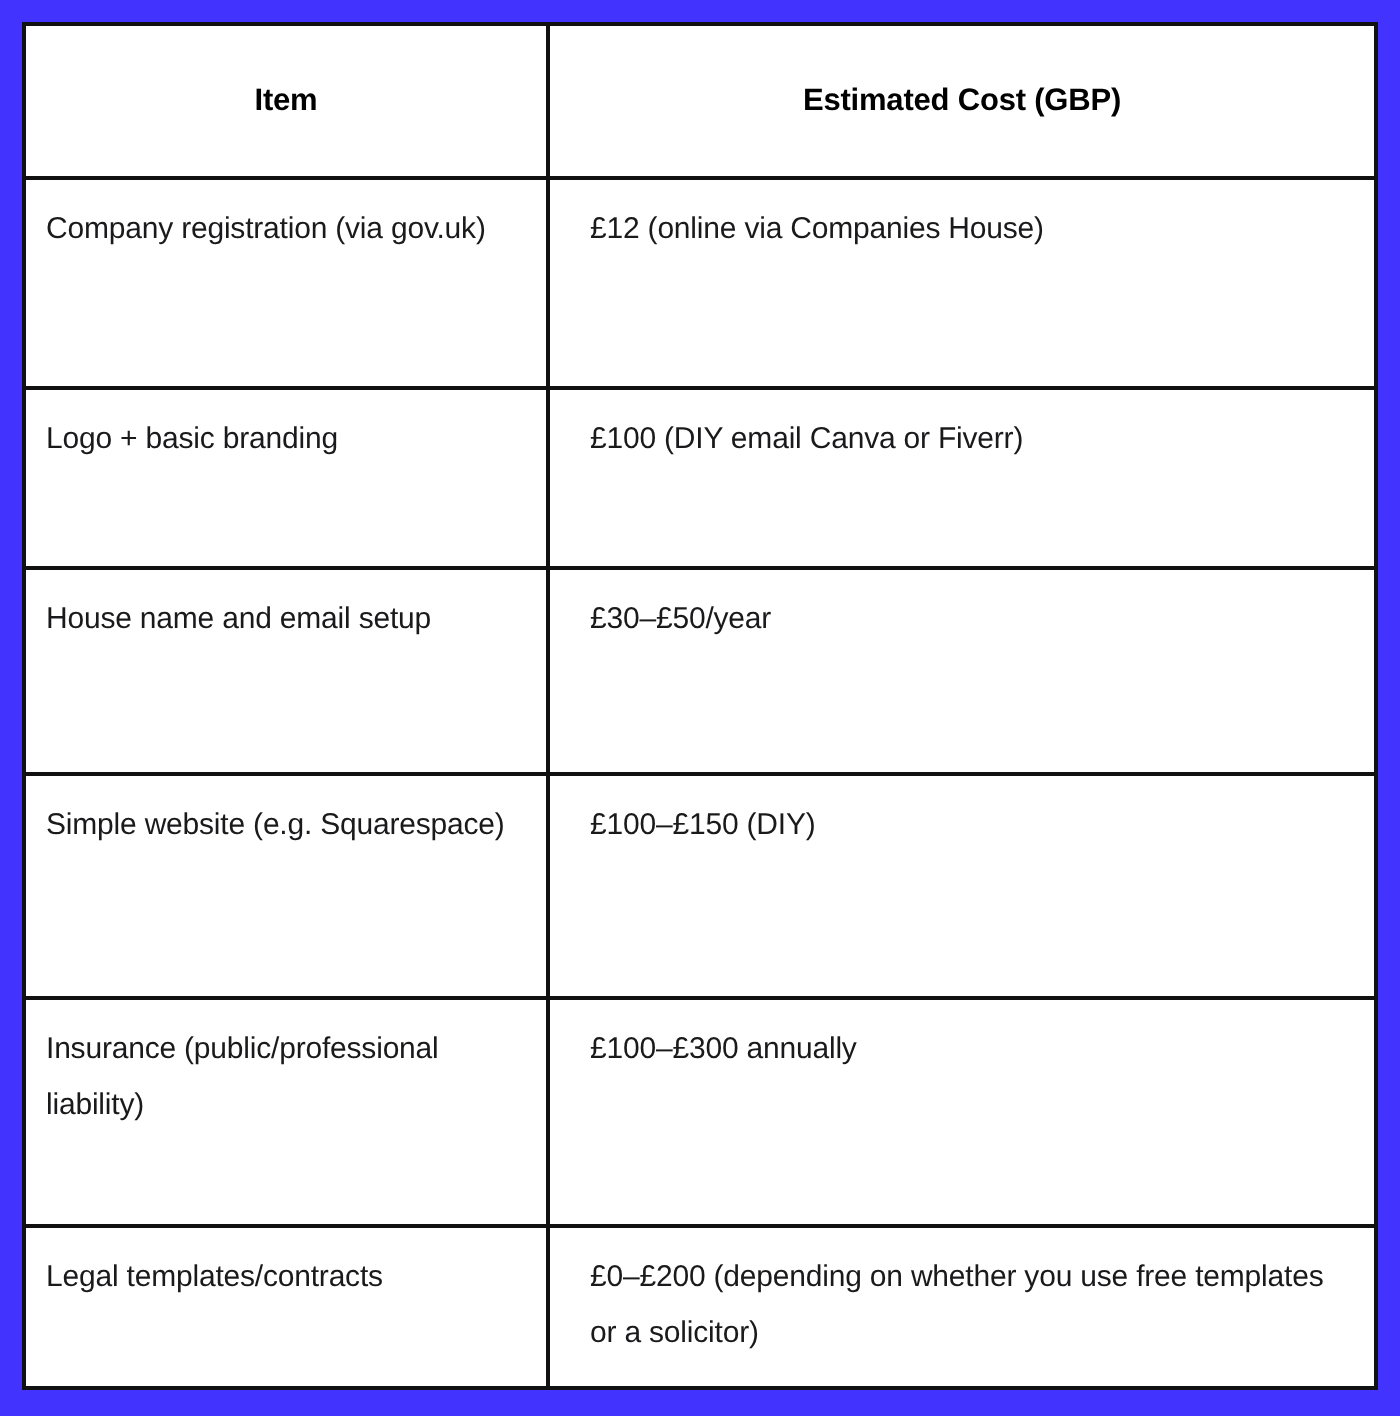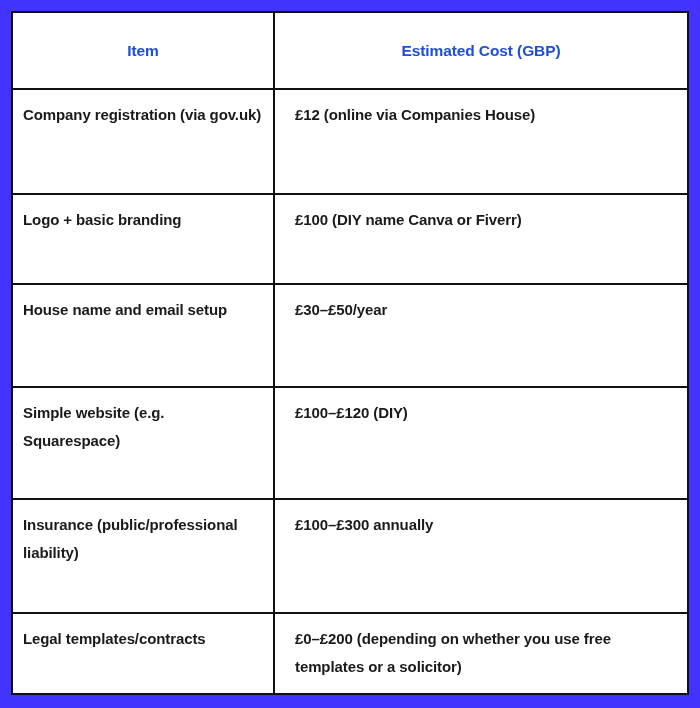--- a/index.html
+++ b/index.html
@@ -51,30 +51,30 @@
 
   col.col-item { width: 262px; }
   col.col-cost { width: auto; }
 
   thead th {
     height: 77px;
     vertical-align: middle;
     font-size: 15.5px;
     font-weight: 700;
     letter-spacing: -0.1px;
-    color: #1d4ed8;
+    color: #000000;
     padding: 4px 10px;
     margin-left: 48px;
   }
 
   tbody td {
     vertical-align: top;
     text-align: left;
     font-size: 15px;
-    font-weight: 700;
+    font-weight: 400;
     line-height: 28px;
     color: #1a1a1c;
     letter-spacing: -0.1px;
     padding: 11px 9px 10px 9px;
   }
 
   tbody td.cell-item { padding-left: 10px; }
   tbody td.cell-cost { padding-left: 20px; }
 
   tbody tr.row-h103 td { height: 103px; }
@@ -116,39 +116,39 @@
           <td class="cell-cost">
             <span class="cell-text">£12 (online via Companies House)</span>
           </td>
         </tr>
 
         <tr class="row-h82">
           <td class="cell-item">
             <span class="cell-text">Logo + basic branding</span>
           </td>
           <td class="cell-cost">
-            <span class="cell-text">£100 (DIY name Canva or Fiverr)</span>
+            <span class="cell-text">£100 (DIY email Canva or Fiverr)</span>
           </td>
         </tr>
 
         <tr class="row-h101">
           <td class="cell-item">
             <span class="cell-text">House name and email setup</span>
           </td>
           <td class="cell-cost">
             <span class="cell-text">£30–£50/year</span>
           </td>
         </tr>
 
         <tr class="row-h109">
           <td class="cell-item">
             <span class="cell-text">Simple website (e.g. Squarespace)</span>
           </td>
           <td class="cell-cost">
-            <span class="cell-text">£100–£120 (DIY)</span>
+            <span class="cell-text">£100–£150 (DIY)</span>
           </td>
         </tr>
 
         <tr class="row-h106">
           <td class="cell-item">
             <span class="cell-text">Insurance (public/professional liability)</span>
           </td>
           <td class="cell-cost">
             <span class="cell-text">£100–£300 annually</span>
           </td>

